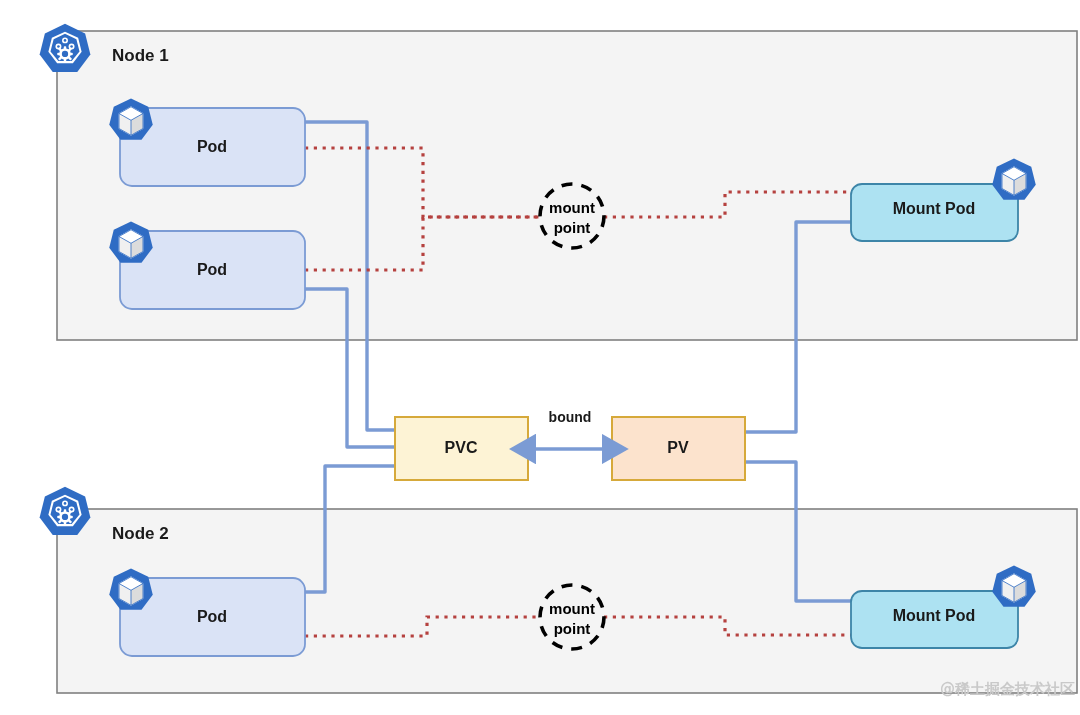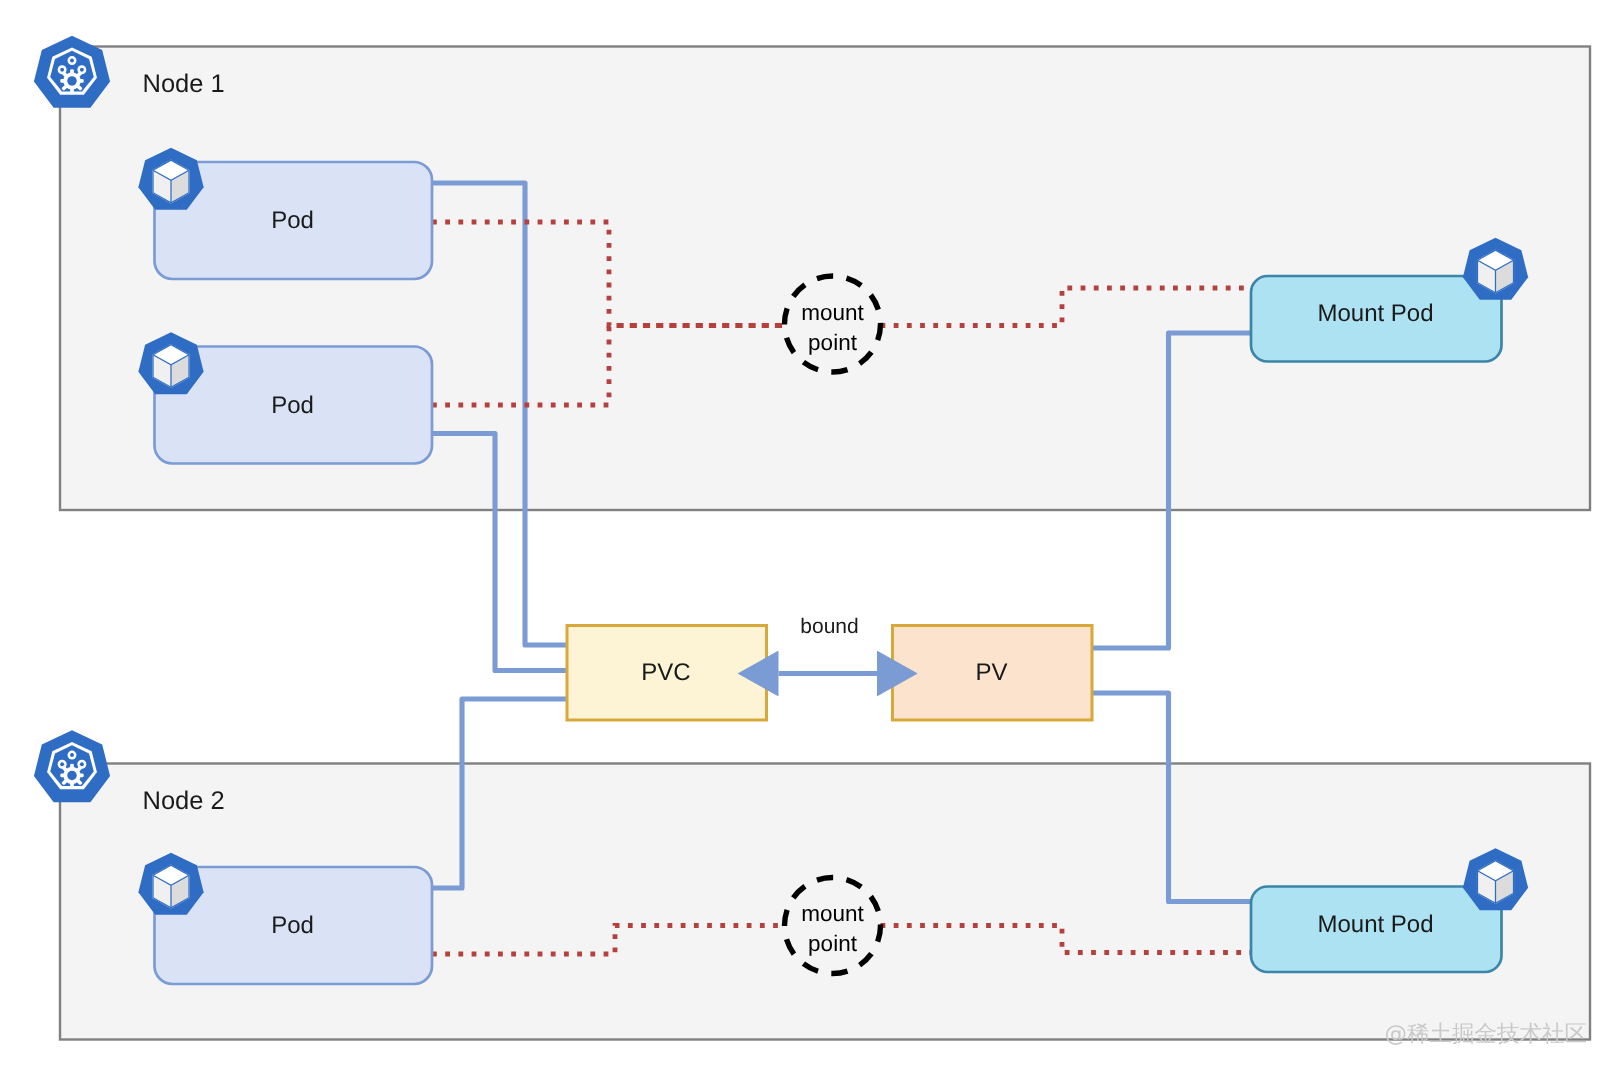--- a/index.html
+++ b/index.html
@@ -9,24 +9,25 @@
   }
   body {
     width: 1080px;
     height: 715px;
     font-family: "Liberation Sans", sans-serif;
     position: relative;
     overflow: hidden;
   }
   #diagram-root {
     position: absolute;
-    left: 0;
+    left: 17px;
     top: 0;
     width: 908px;
     height: 715px;
+    font-weight: bold;
   }
   svg.canvas {
     position: absolute;
     left: 0;
     top: 0;
     width: 1080px;
     height: 715px;
     display: block;
   }
   .node-label {

